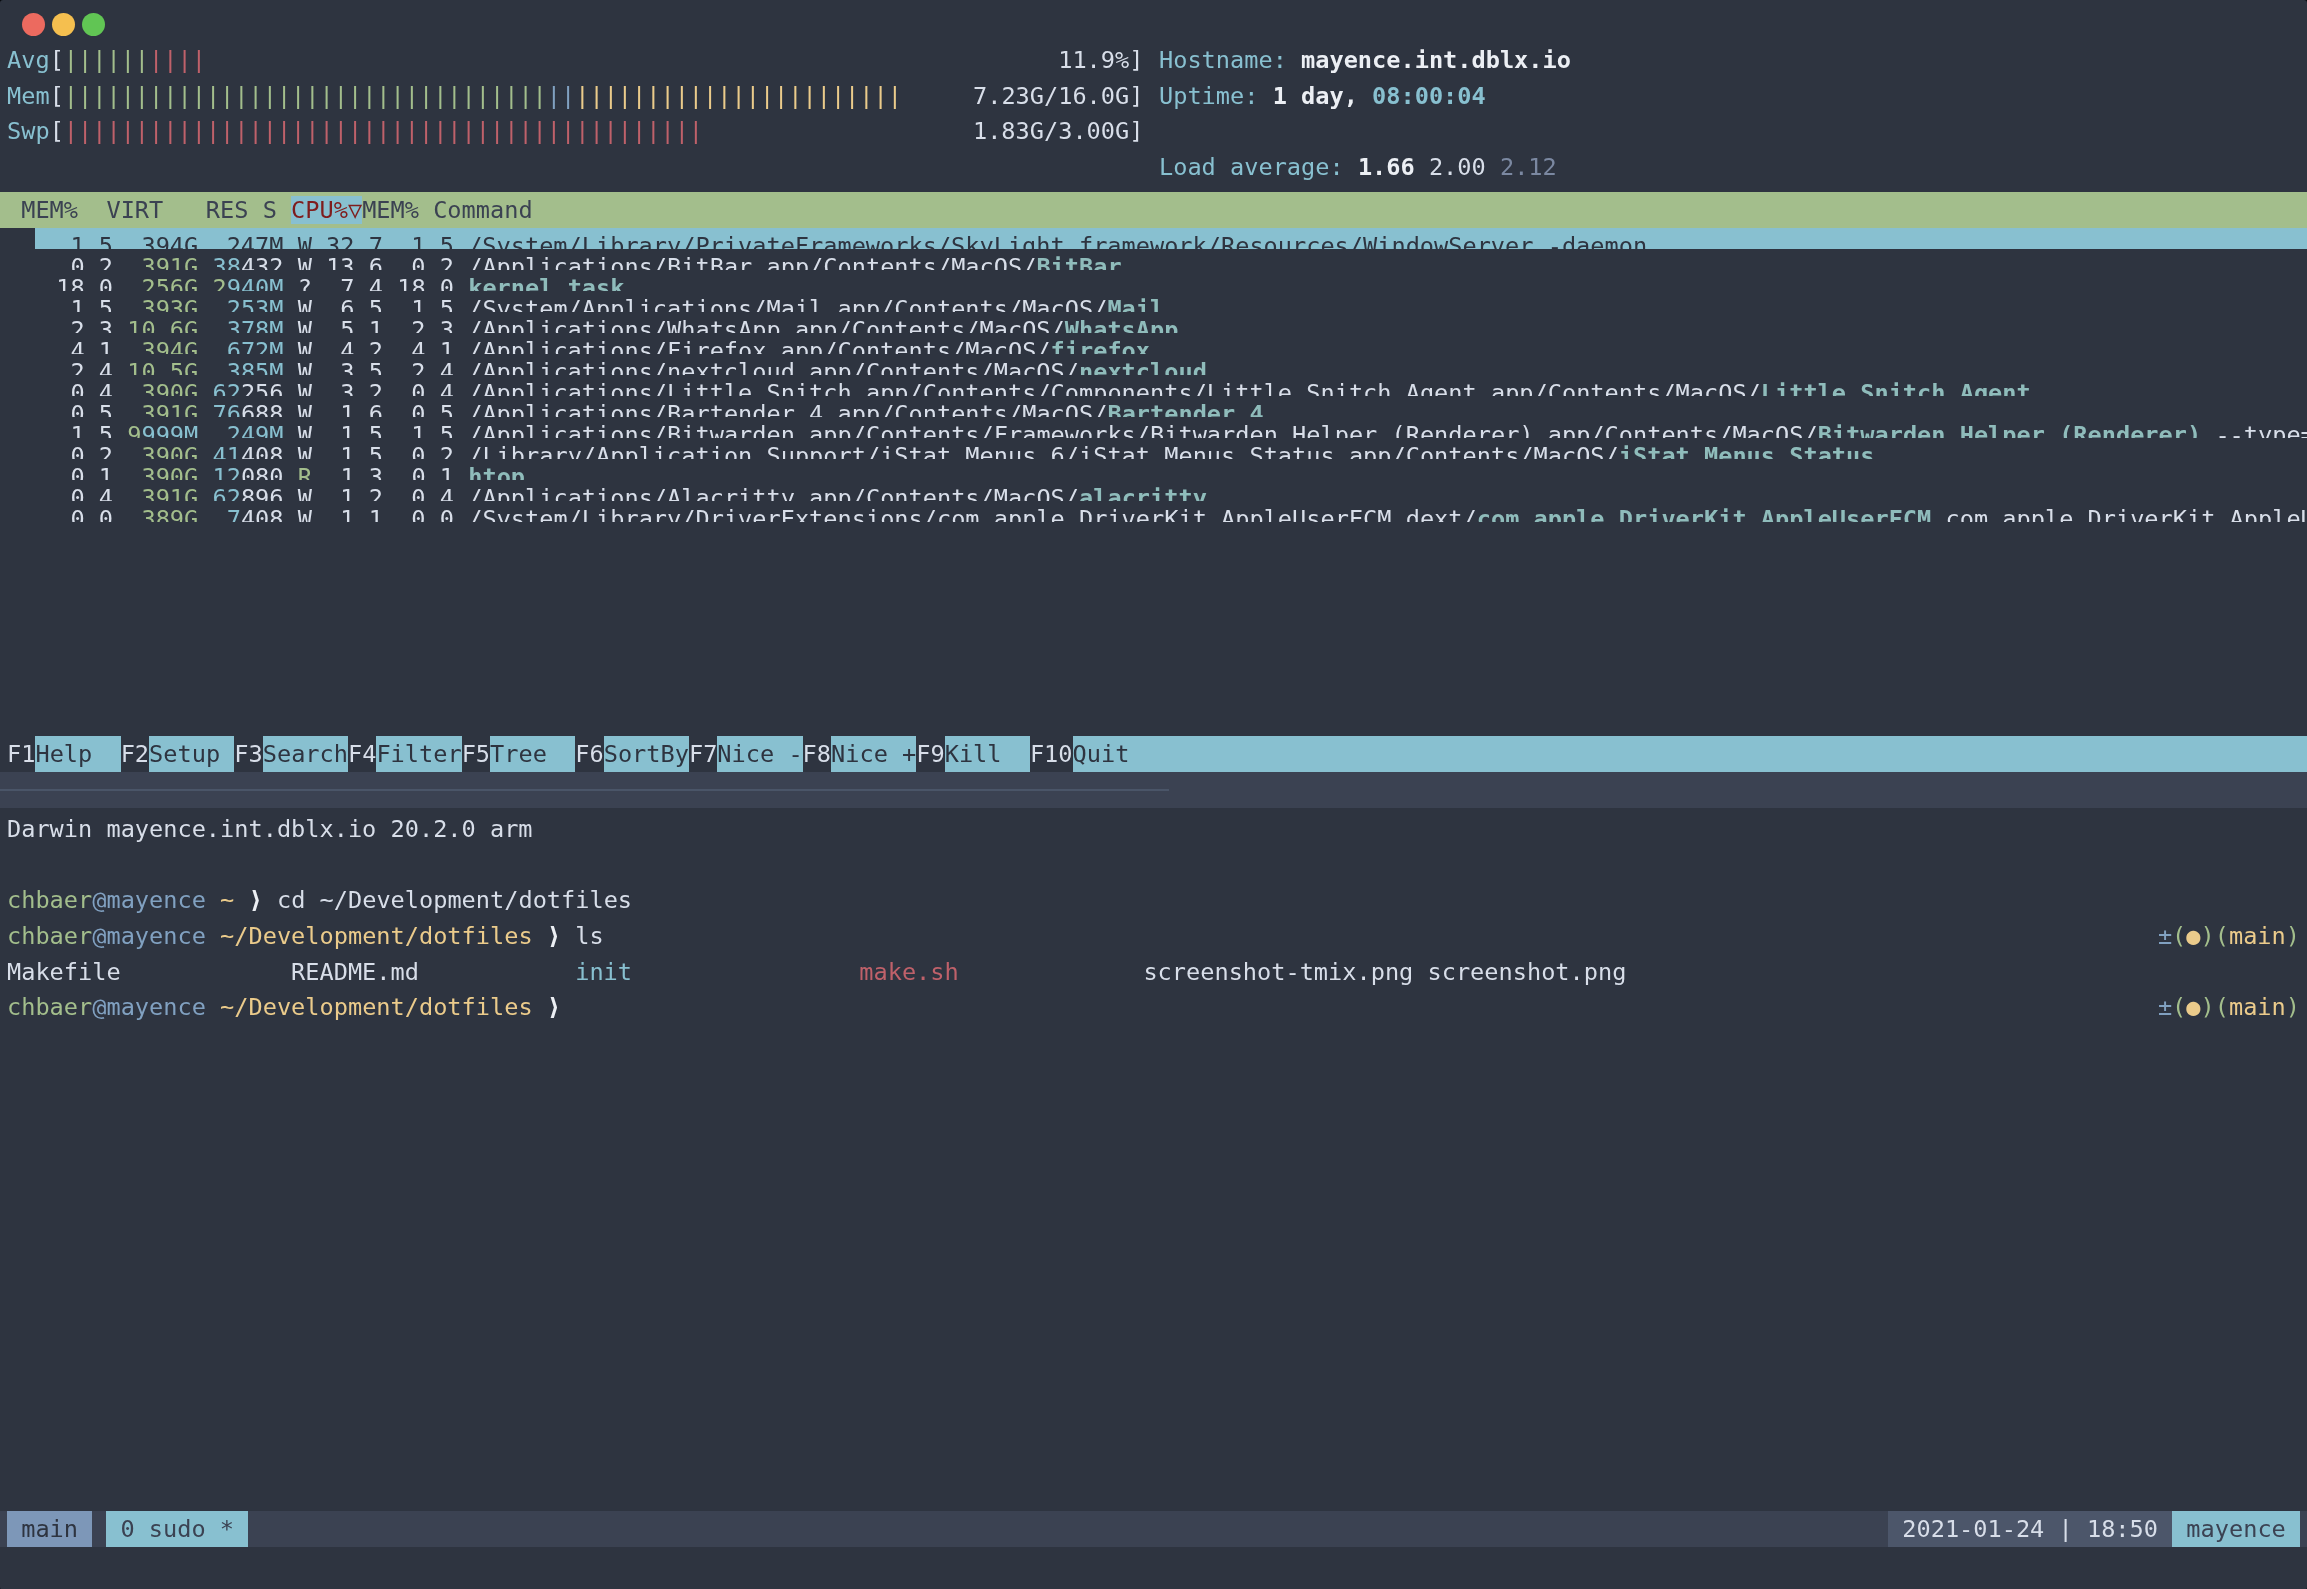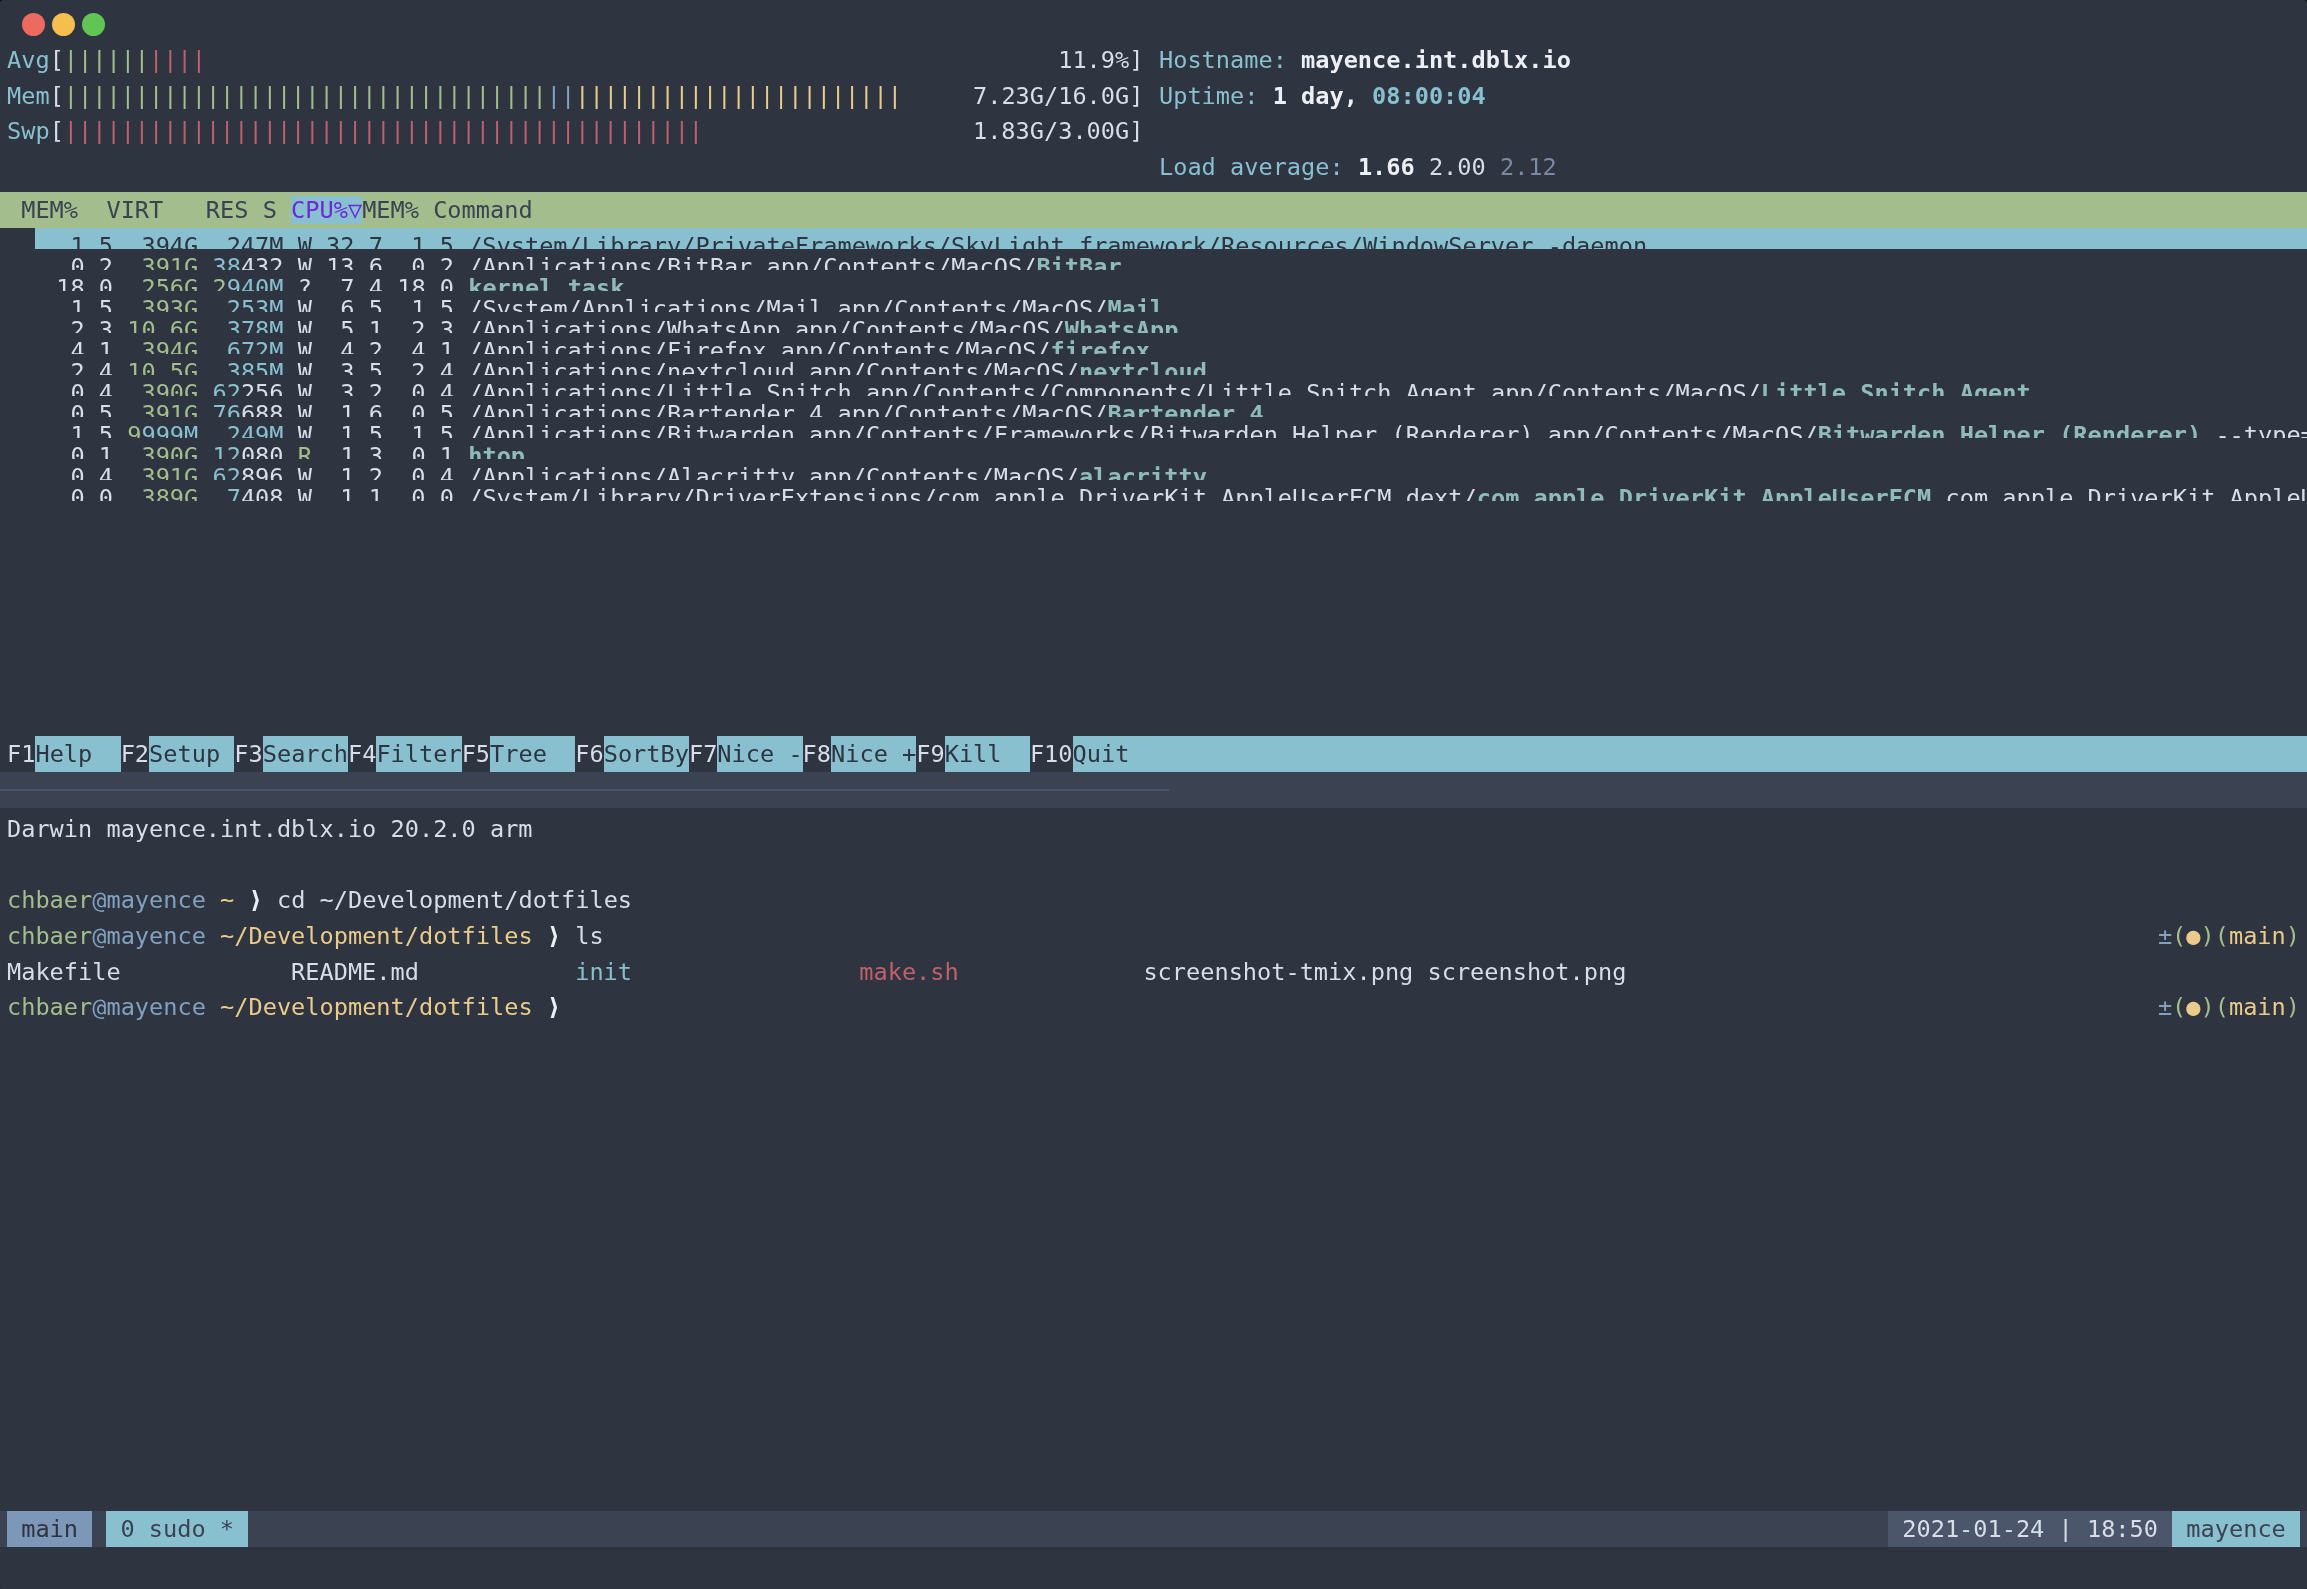--- a/index.html
+++ b/index.html
@@ -19,21 +19,21 @@
   .c-wb{color:#eceff4;font-weight:bold;}
   .c-cyan{color:#88c0d0;}
   .c-cyanb{color:#88c0d0;font-weight:bold;}
   .c-teal{color:#8fbcbb;font-weight:bold;}
   .c-green{color:#a3be8c;}
   .c-yellow{color:#ebcb8b;}
   .c-red{color:#bf616a;}
   .c-blue{color:#81a1c1;}
   .c-dim{color:#7b88a1;}
   .c-hdr{color:#3b4252;}
-  .c-hdrsort{color:#6d28d9;background:#88c0d0;}
+  .c-hdrsort{color:#7f1d1d;background:#88c0d0;}
 
   .hdr-row{background:#a3be8c;}
   #proc-rows{position:absolute;top:228px;left:0;right:0;}
   .trow{height:21px;white-space:pre;padding-left:7px;overflow:hidden;margin-left:35px;}
   .trow.sel{background:#88c0d0;}
   .trow.sel span{color:#2e3440 !important;font-weight:normal !important;}
 
   .fbar{position:absolute;top:736px;left:0;right:0;height:36px;display:flex;padding-left:7px;white-space:pre;overflow:hidden;}
   .fkey{display:contents;}
   .fkey-key{color:#d8dee9;white-space:pre;}
@@ -79,20 +79,21 @@
       <div class="trow sel"><span>  1.5  394G  247M W 32.7  1.5 /System/Library/PrivateFrameworks/SkyLight.framework/Resources/WindowServer -daemon</span></div>
       <div class="trow"><span class="c-fg">  0.2 </span><span class="c-green"> 391G</span><span class="c-fg"> </span><span class="c-cyan">38</span><span class="c-fg">432</span><span class="c-fg"> W 13.6  0.2 </span><span class="c-fg">/Applications/BitBar.app/Contents/MacOS/</span><span class="c-teal">BitBar</span></div>
       <div class="trow"><span class="c-fg"> 18.0 </span><span class="c-green"> 256G</span><span class="c-fg"> </span><span class="c-green">2</span><span class="c-cyan">940M</span><span class="c-fg"> ? </span><span class="c-fg"> 7.4 18.0 </span><span class="c-teal">kernel_task</span></div>
       <div class="trow"><span class="c-fg">  1.5 </span><span class="c-green"> 393G</span><span class="c-fg"> </span><span class="c-cyan"> 253M</span><span class="c-fg"> W  6.5  1.5 </span><span class="c-fg">/System/Applications/Mail.app/Contents/MacOS/</span><span class="c-teal">Mail</span></div>
       <div class="trow"><span class="c-fg">  2.3 </span><span class="c-green">10.6G</span><span class="c-fg"> </span><span class="c-cyan"> 378M</span><span class="c-fg"> W  5.1  2.3 </span><span class="c-fg">/Applications/WhatsApp.app/Contents/MacOS/</span><span class="c-teal">WhatsApp</span></div>
       <div class="trow"><span class="c-fg">  4.1 </span><span class="c-green"> 394G</span><span class="c-fg"> </span><span class="c-cyan"> 672M</span><span class="c-fg"> W  4.2  4.1 </span><span class="c-fg">/Applications/Firefox.app/Contents/MacOS/</span><span class="c-teal">firefox</span></div>
       <div class="trow"><span class="c-fg">  2.4 </span><span class="c-green">10.5G</span><span class="c-fg"> </span><span class="c-cyan"> 385M</span><span class="c-fg"> W  3.5  2.4 </span><span class="c-fg">/Applications/nextcloud.app/Contents/MacOS/</span><span class="c-teal">nextcloud</span></div>
       <div class="trow"><span class="c-fg">  0.4 </span><span class="c-green"> 390G</span><span class="c-fg"> </span><span class="c-cyan">62</span><span class="c-fg">256</span><span class="c-fg"> W  3.2  0.4 </span><span class="c-fg">/Applications/Little Snitch.app/Contents/Components/Little Snitch Agent.app/Contents/MacOS/</span><span class="c-teal">Little Snitch Agent</span></div>
       <div class="trow"><span class="c-fg">  0.5 </span><span class="c-green"> 391G</span><span class="c-fg"> </span><span class="c-cyan">76</span><span class="c-fg">688</span><span class="c-fg"> W  1.6  0.5 </span><span class="c-fg">/Applications/Bartender 4.app/Contents/MacOS/</span><span class="c-teal">Bartender 4</span></div>
       <div class="trow"><span class="c-fg">  1.5 </span><span class="c-green">9</span><span class="c-cyan">999M</span><span class="c-fg"> </span><span class="c-cyan"> 249M</span><span class="c-fg"> W  1.5  1.5 </span><span class="c-fg">/Applications/Bitwarden.app/Contents/Frameworks/Bitwarden Helper (Renderer).app/Contents/MacOS/</span><span class="c-teal">Bitwarden Helper (Renderer)</span><span class="c-fg"> --type=rend</span></div>
+      <div class="trow"><span class="c-fg">  0.2 </span><span class="c-green"> 390G</span><span class="c-fg"> </span><span class="c-cyan">41</span><span class="c-fg">408</span><span class="c-fg"> W  1.5  0.2 </span><span class="c-fg">/Library/Application Support/iStat Menus 6/iStat Menus Status.app/Contents/MacOS/</span><span class="c-teal">iStat Menus Status</span></div>
       <div class="trow"><span class="c-fg">  0.1 </span><span class="c-green"> 390G</span><span class="c-fg"> </span><span class="c-cyan">12</span><span class="c-fg">080</span><span class="c-fg"> </span><span class="c-green">R</span><span class="c-fg">  1.3  0.1 </span><span class="c-teal">htop</span></div>
       <div class="trow"><span class="c-fg">  0.4 </span><span class="c-green"> 391G</span><span class="c-fg"> </span><span class="c-cyan">62</span><span class="c-fg">896</span><span class="c-fg"> W  1.2  0.4 </span><span class="c-fg">/Applications/Alacritty.app/Contents/MacOS/</span><span class="c-teal">alacritty</span></div>
       <div class="trow"><span class="c-fg">  0.0 </span><span class="c-green"> 389G</span><span class="c-fg"> </span><span class="c-cyan"> 7</span><span class="c-fg">408</span><span class="c-fg"> W  1.1  0.0 </span><span class="c-fg">/System/Library/DriverExtensions/com.apple.DriverKit.AppleUserECM.dext/</span><span class="c-teal">com.apple.DriverKit.AppleUserECM</span><span class="c-fg"> com.apple.DriverKit.AppleUserE</span></div>
     </div>
 
   <div class="fbar"><span class="fkey"><span class="fkey-key">F1</span><span class="fkey-label">Help  </span></span><span class="fkey"><span class="fkey-key">F2</span><span class="fkey-label">Setup </span></span><span class="fkey"><span class="fkey-key">F3</span><span class="fkey-label">Search</span></span><span class="fkey"><span class="fkey-key">F4</span><span class="fkey-label">Filter</span></span><span class="fkey"><span class="fkey-key">F5</span><span class="fkey-label">Tree  </span></span><span class="fkey"><span class="fkey-key">F6</span><span class="fkey-label">SortBy</span></span><span class="fkey"><span class="fkey-key">F7</span><span class="fkey-label">Nice -</span></span><span class="fkey"><span class="fkey-key">F8</span><span class="fkey-label">Nice +</span></span><span class="fkey"><span class="fkey-key">F9</span><span class="fkey-label">Kill  </span></span><span class="fkey"><span class="fkey-key">F10</span><span class="fkey-label grow">Quit</span></span></div>
 
   <div class="pane-divider-row">
     <div class="pane-divider-line"></div>
   </div>

